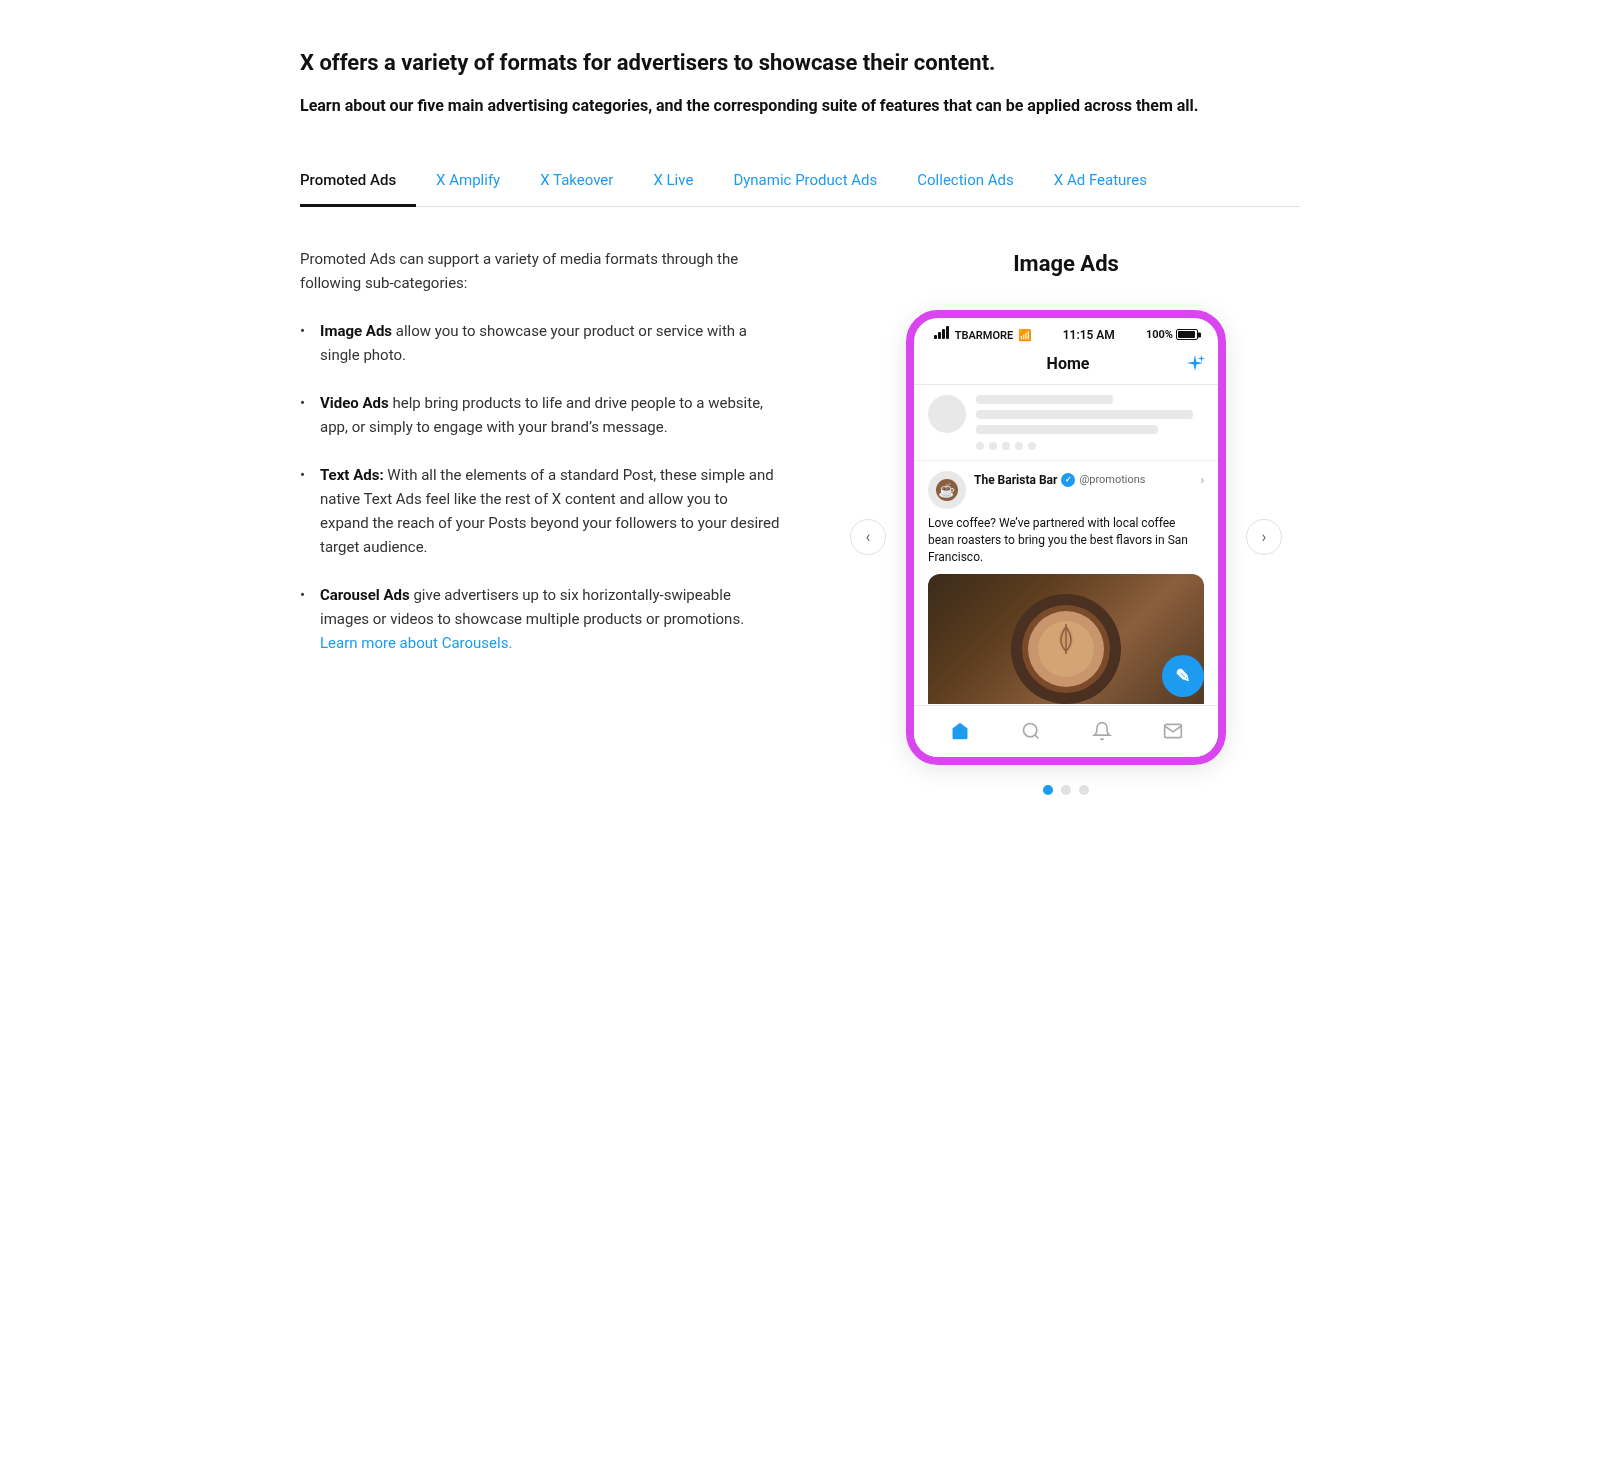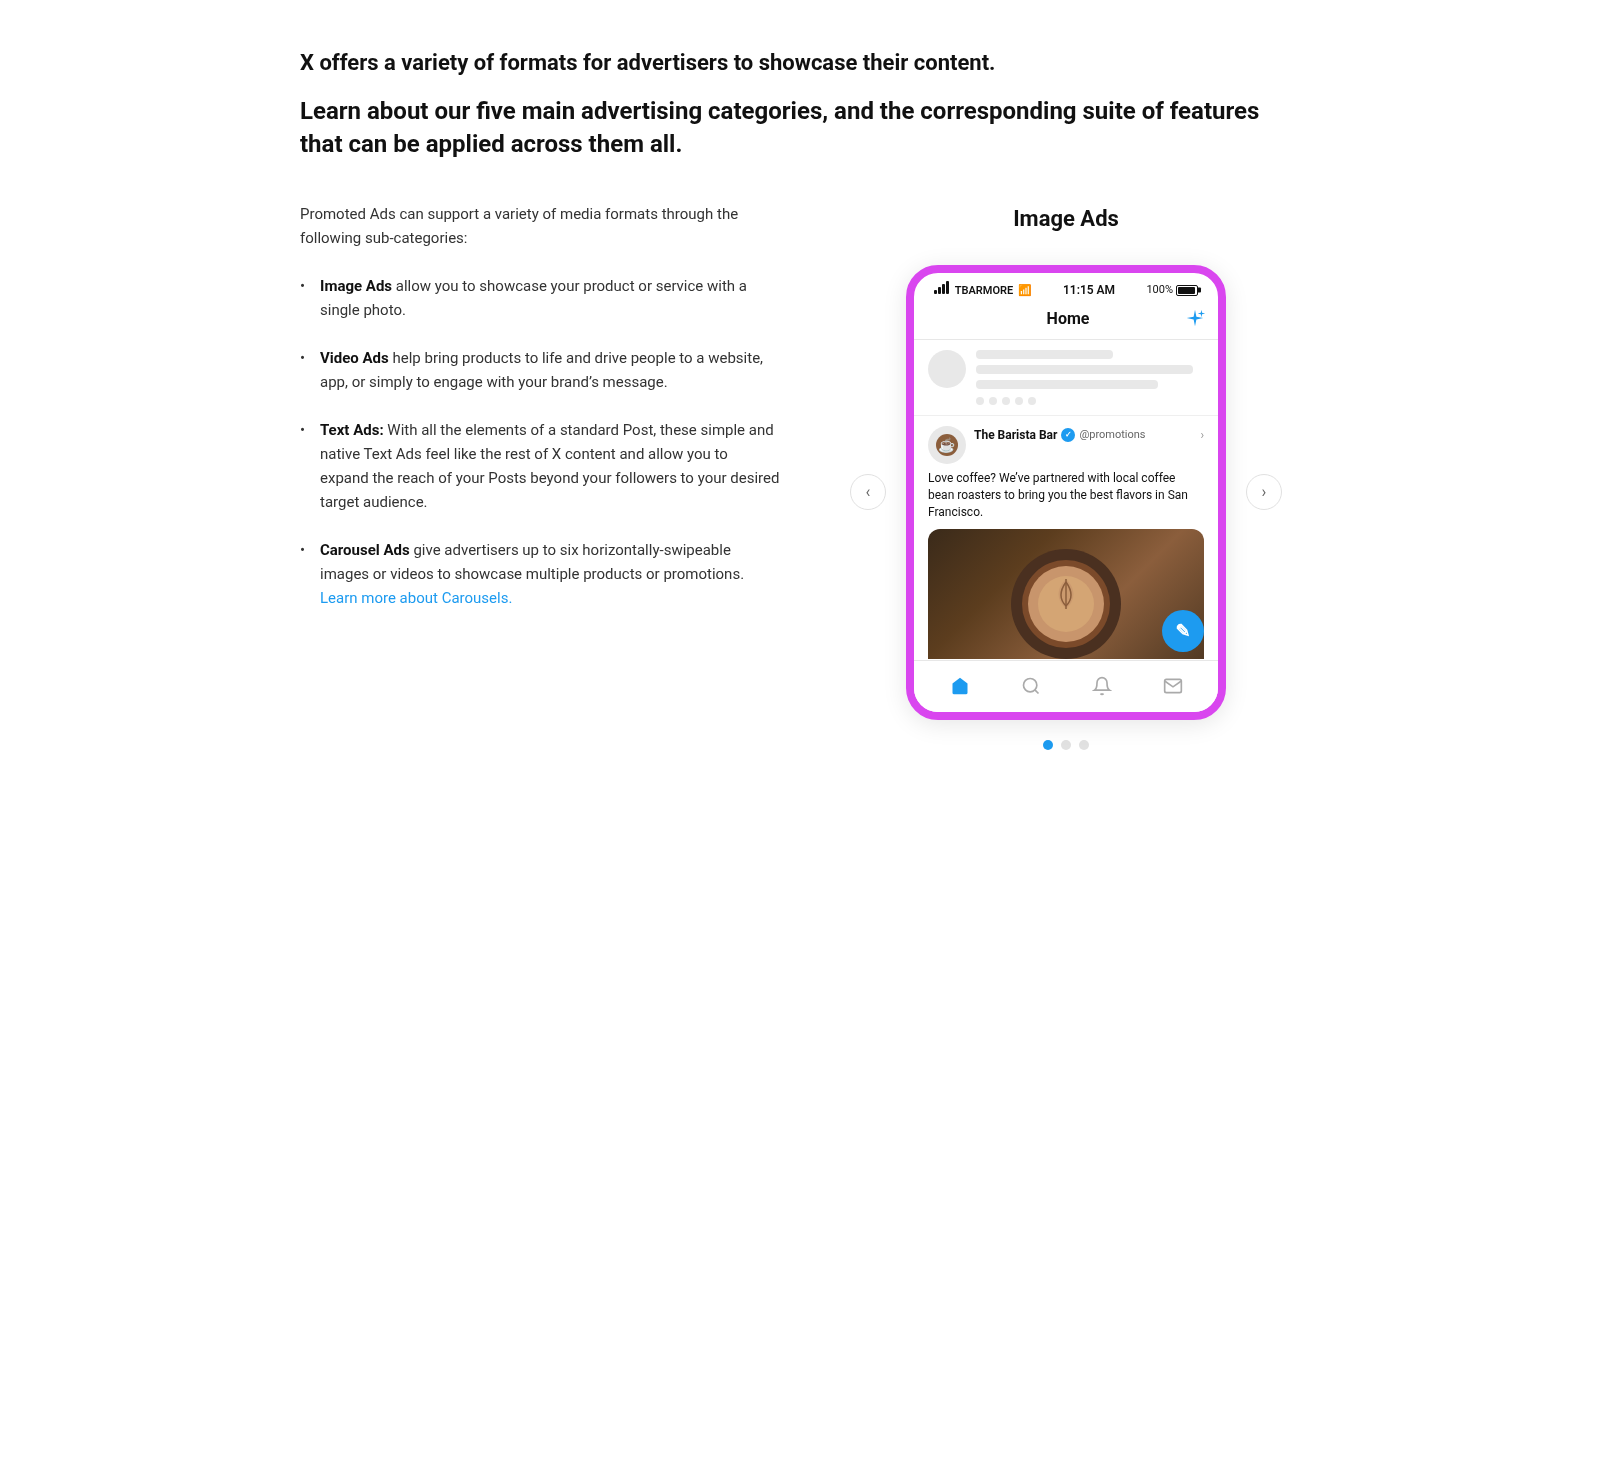--- a/index.html
+++ b/index.html
@@ -28,21 +28,21 @@
 
     .intro-headline {
       font-size: 22px;
       font-weight: 700;
       color: #111;
       margin-bottom: 16px;
       line-height: 1.4;
     }
 
     .intro-subheadline {
-      font-size: 24px;
+      font-size: 16px;
       font-weight: 700;
       color: #111;
       line-height: 1.4;
     }
 
     
     .tabs-nav {
       display: flex;
       align-items: center;
       gap: 0;
@@ -191,21 +191,21 @@
       font-weight: 600;
     }
 
     .status-center {
       font-size: 12px;
       font-weight: 600;
     }
 
     .status-right {
       font-size: 11px;
-      font-weight: 400;
+      font-weight: 700;
       display: flex;
       align-items: center;
       gap: 3px;
     }
 
     .battery-icon {
       width: 22px;
       height: 11px;
       border: 1.5px solid #111;
       border-radius: 2px;
@@ -524,20 +524,29 @@
 </head>
 <body>
 
 <div class="page-wrapper">
 
   <div class="intro-section">
     <p class="intro-headline">X offers a variety of formats for advertisers to showcase their content.</p>
     <p class="intro-subheadline">Learn about our five main advertising categories, and the corresponding suite of features that can be applied across them all.</p>
   </div>
 
+  <nav class="tabs-nav">
+    <a class="tab-item">Promoted Ads</a>
+    <a class="tab-item">X Amplify</a>
+    <a class="tab-item">X Takeover</a>
+    <a class="tab-item">X Live</a>
+    <a class="tab-item">Dynamic Product Ads</a>
+    <a class="tab-item">Collection Ads</a>
+    <a class="tab-item">X Ad Features</a>
+  </nav>
 
   <div class="content-area">
 
     <div class="left-column">
       <p class="description-text">Promoted Ads can support a variety of media formats through the following sub-categories:</p>
 
       <ul class="features-list">
         <li>
           <strong>Image Ads</strong><span> allow you to showcase your product or service with a single photo.</span>
         </li>

